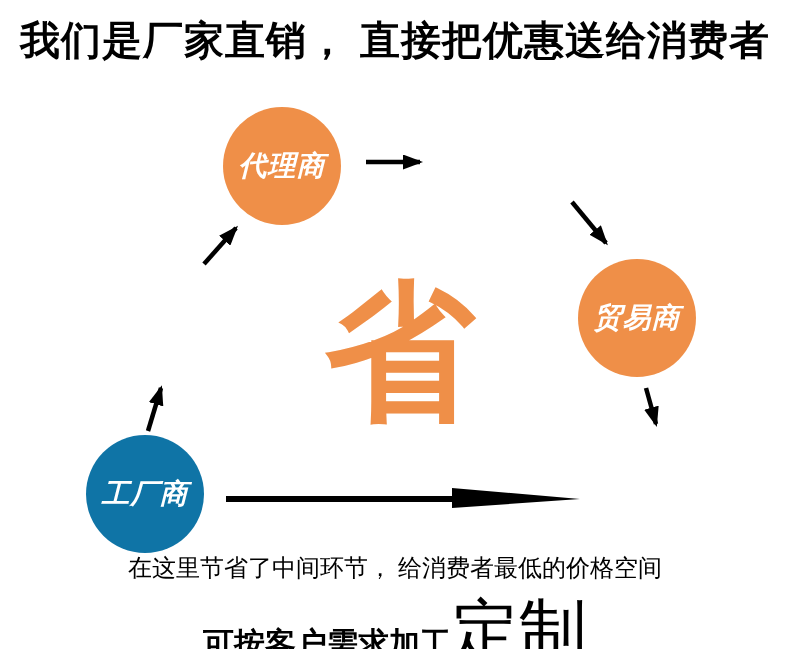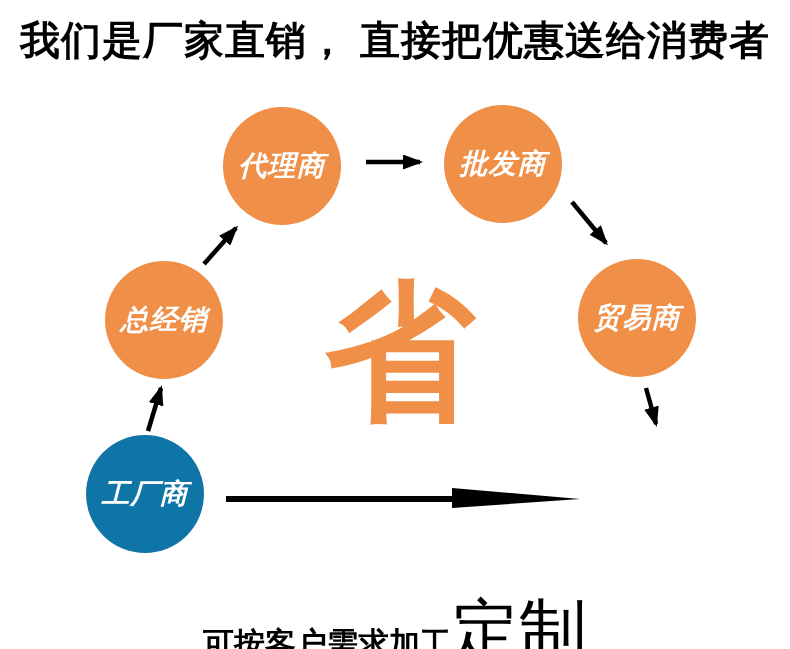--- a/index.html
+++ b/index.html
@@ -65,33 +65,28 @@
     <line x1="646" y1="388" x2="656" y2="424" stroke="#000" stroke-width="4.5" marker-end="url(#ah)"></line>
     <g>
       <line x1="226" y1="499" x2="458" y2="499" stroke="#000" stroke-width="6"></line>
       <polygon points="452,488 580,499 452,508" fill="#000"></polygon>
     </g>
   </svg>
 
   <div class="node node-orange node-agent">
     <span>代理商</span>
   </div>
-  <div class="node node-orange node-wholesaler">
-    <span>批发商</span>
-  </div>
-  <div class="node node-orange node-distributor">
-    <span>总经销</span>
-  </div>
   <div class="node node-orange node-trader">
     <span>贸易商</span>
   </div>
   <div class="node node-blue node-factory">
     <span>工厂商</span>
   </div>
 
   <div class="center-char">省</div>
 
+  <div class="caption">在这里节省了中间环节， 给消费者最低的价格空间</div>
 
   <div class="footer">
     <span class="prefix">可按客户需求加工</span><span class="big">定制</span>
   </div>
 
 </div>
 
 </body></html>

